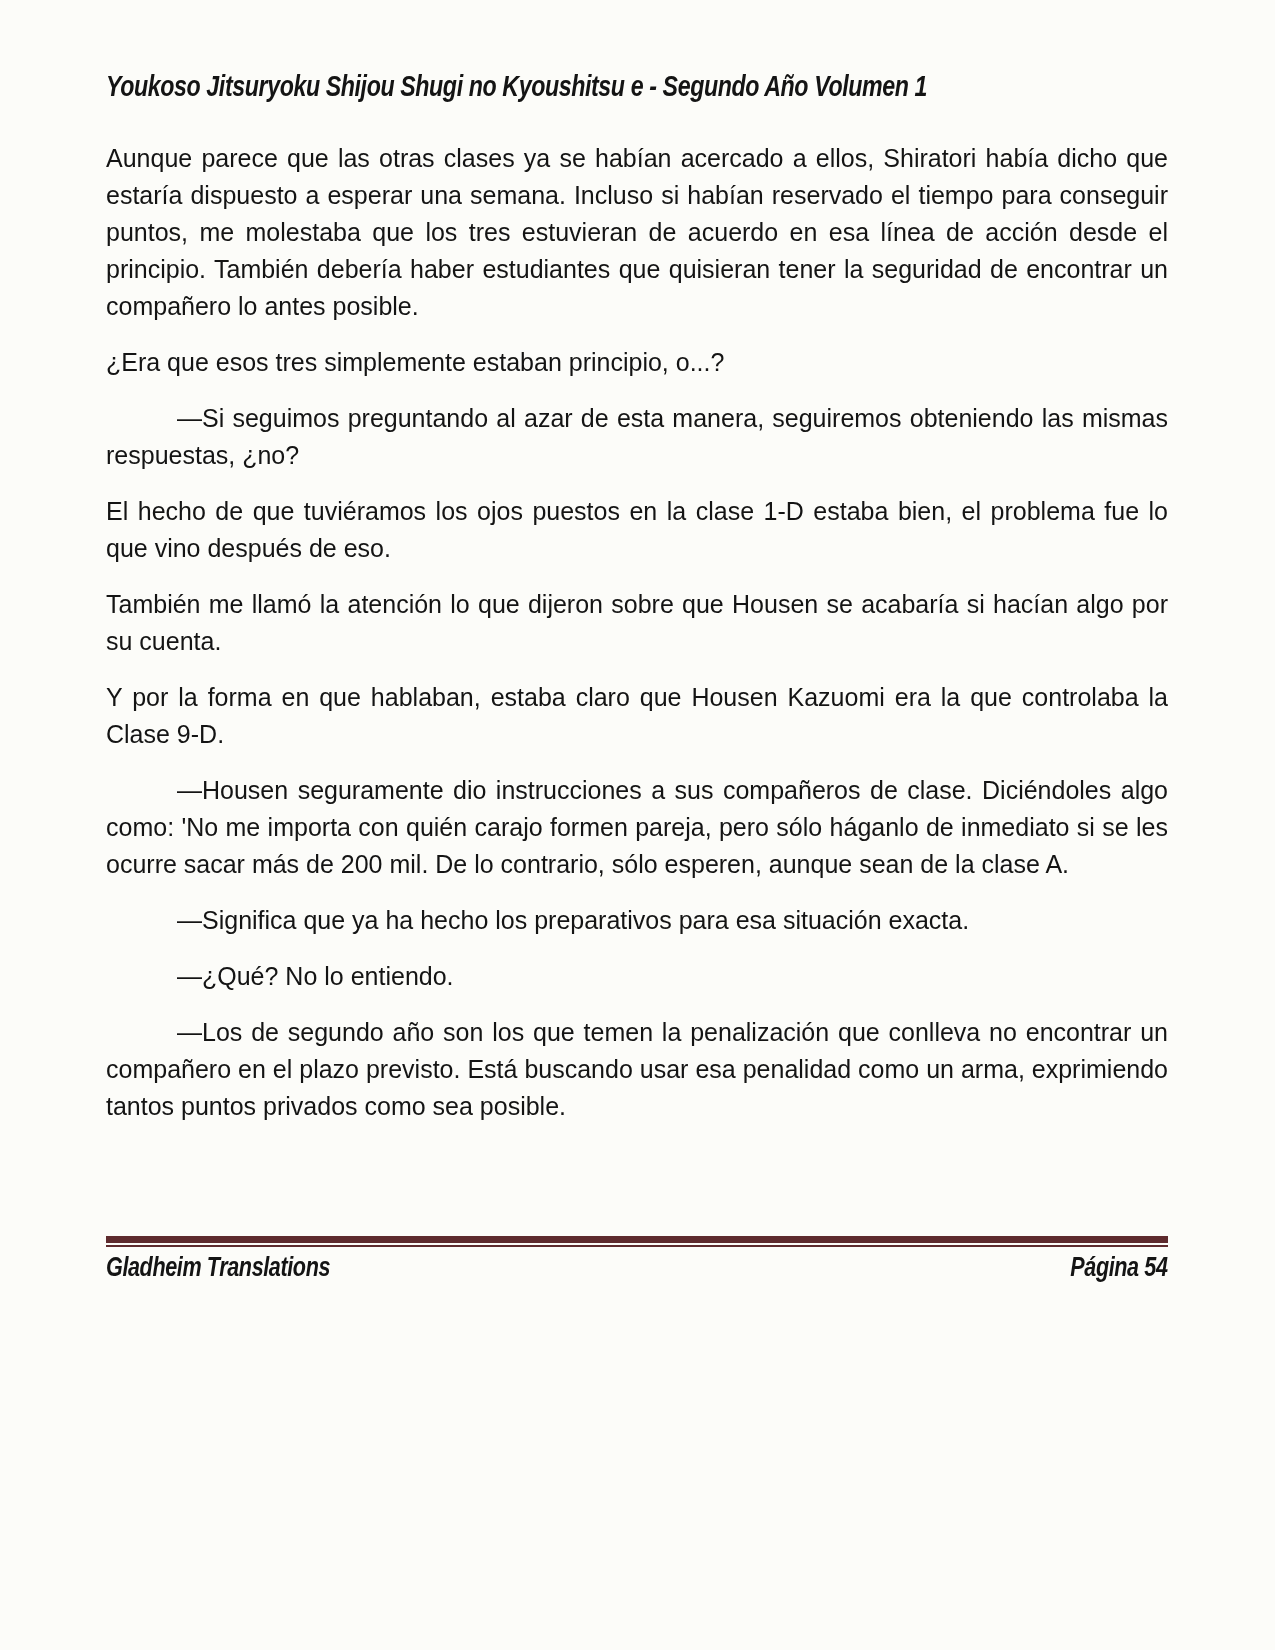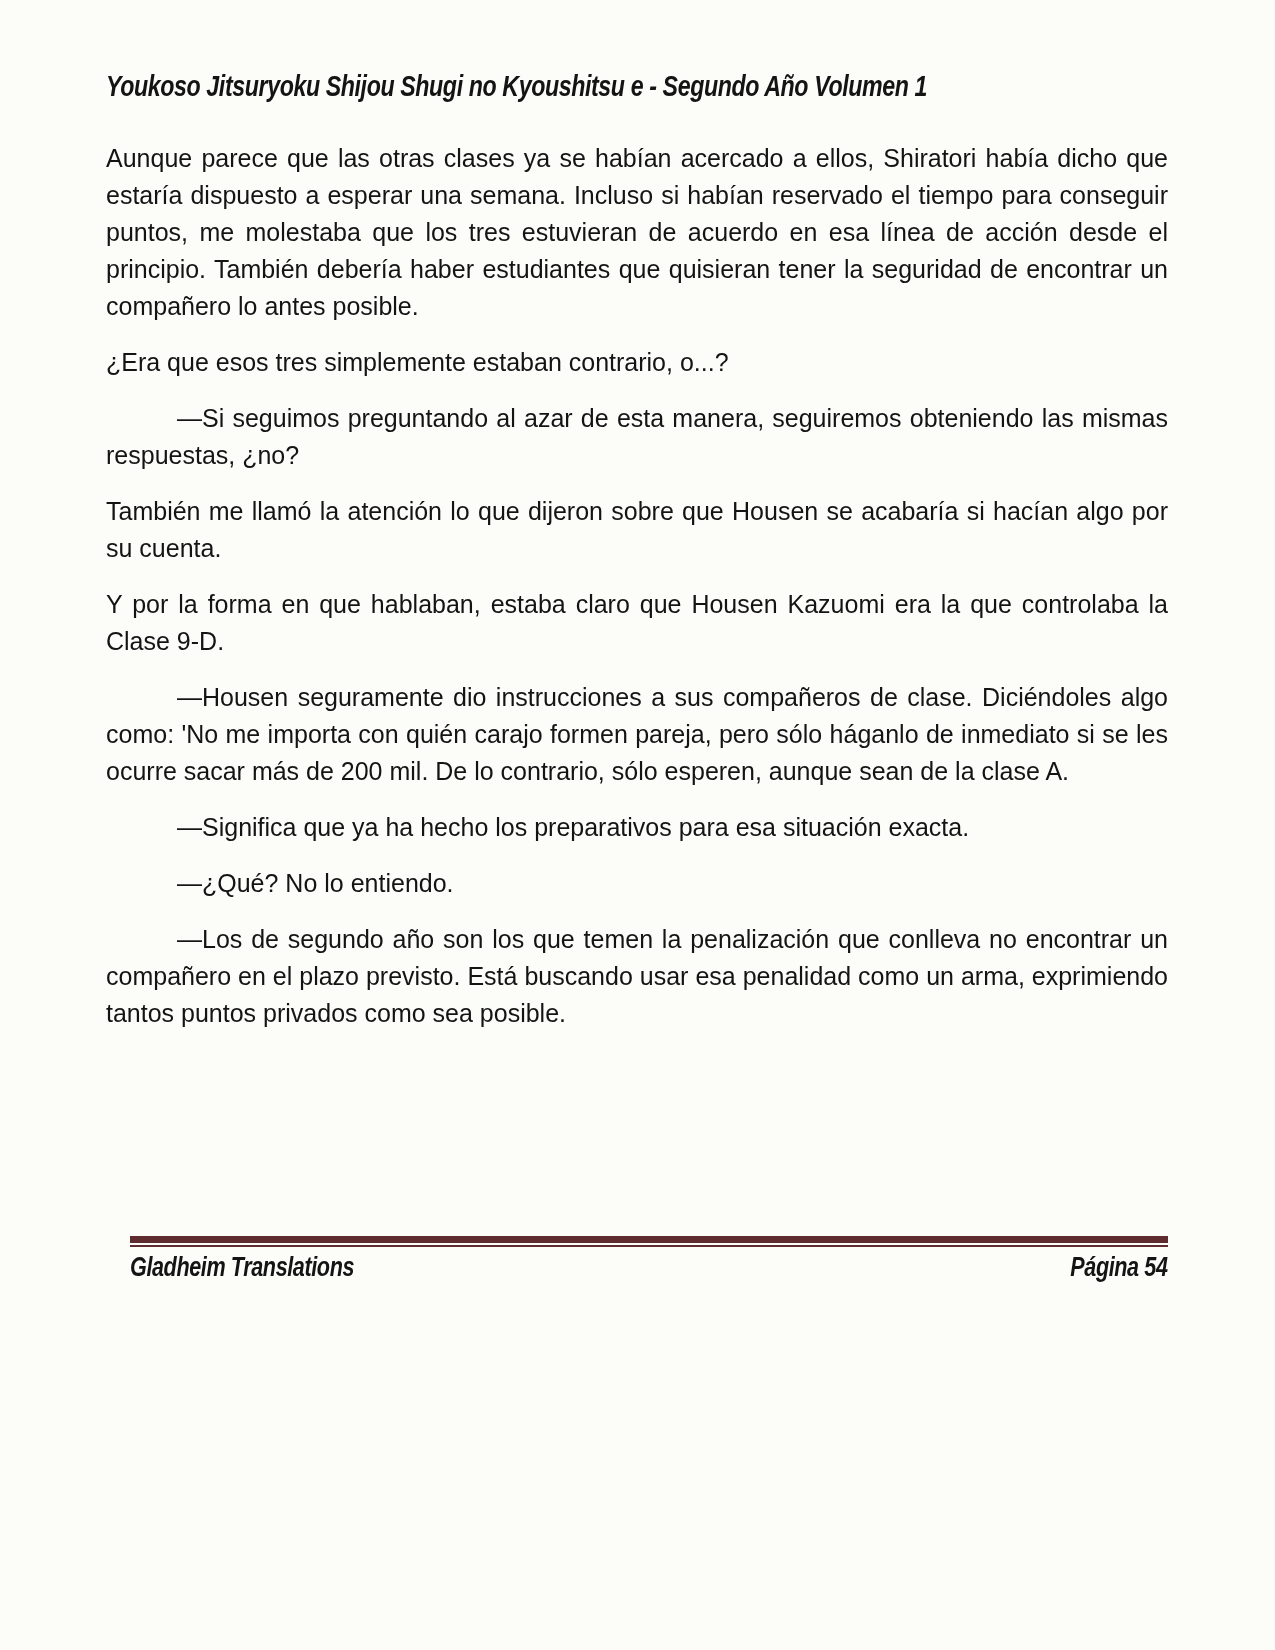--- a/index.html
+++ b/index.html
@@ -42,21 +42,20 @@
     text-align:justify;
     text-justify:inter-word;
     hyphens:none;
   }
   .body-text p.indent{
     text-indent:71px;
   }
   .footer{
     margin-top:auto;
     padding-bottom:94px;
-    margin-left:24px;
   }
   .rule-thick{height:7px;background:var(--rule);}
   .rule-thin{height:2px;background:var(--rule);margin-top:2px;}
   .footer-row{
     display:flex;
     justify-content:space-between;
     align-items:baseline;
     margin-top:5px;
     font-size:27px;
     line-height:30px;
@@ -83,24 +82,25 @@
 <div class="page">
 
   <div class="doc-header">
     <span class="condensed">Youkoso Jitsuryoku Shijou Shugi no Kyoushitsu e - Segundo Año Volumen 1</span>
   </div>
 
   <div class="body-text">
 
       <p>Aunque parece que las otras clases ya se habían acercado a ellos, Shiratori había dicho que estaría dispuesto a esperar una semana. Incluso si habían reservado el tiempo para conseguir puntos, me molestaba que los tres estuvieran de acuerdo en esa línea de acción desde el principio. También debería haber estudiantes que quisieran tener la seguridad de encontrar un compañero lo antes posible.</p>
 
-      <p>¿Era que esos tres simplemente estaban contrario, o...?</p>
+      <p>¿Era que esos tres simplemente estaban principio, o...?</p>
 
       <p class="indent">—Si seguimos preguntando al azar de esta manera, seguiremos obteniendo las mismas respuestas, ¿no?</p>
 
+      <p>El hecho de que tuviéramos los ojos puestos en la clase 1-D estaba bien, el problema fue lo que vino después de eso.</p>
 
       <p>También me llamó la atención lo que dijeron sobre que Housen se acabaría si hacían algo por su cuenta.</p>
 
       <p>Y por la forma en que hablaban, estaba claro que Housen Kazuomi era la que controlaba la Clase 9-D.</p>
 
       <p class="indent">—Housen seguramente dio instrucciones a sus compañeros de clase. Diciéndoles algo como: 'No me importa con quién carajo formen pareja, pero sólo háganlo de inmediato si se les ocurre sacar más de 200 mil. De lo contrario, sólo esperen, aunque sean de la clase A.</p>
 
 
       <p class="indent">—Significa que ya ha hecho los preparativos para esa situación exacta.</p>
 

